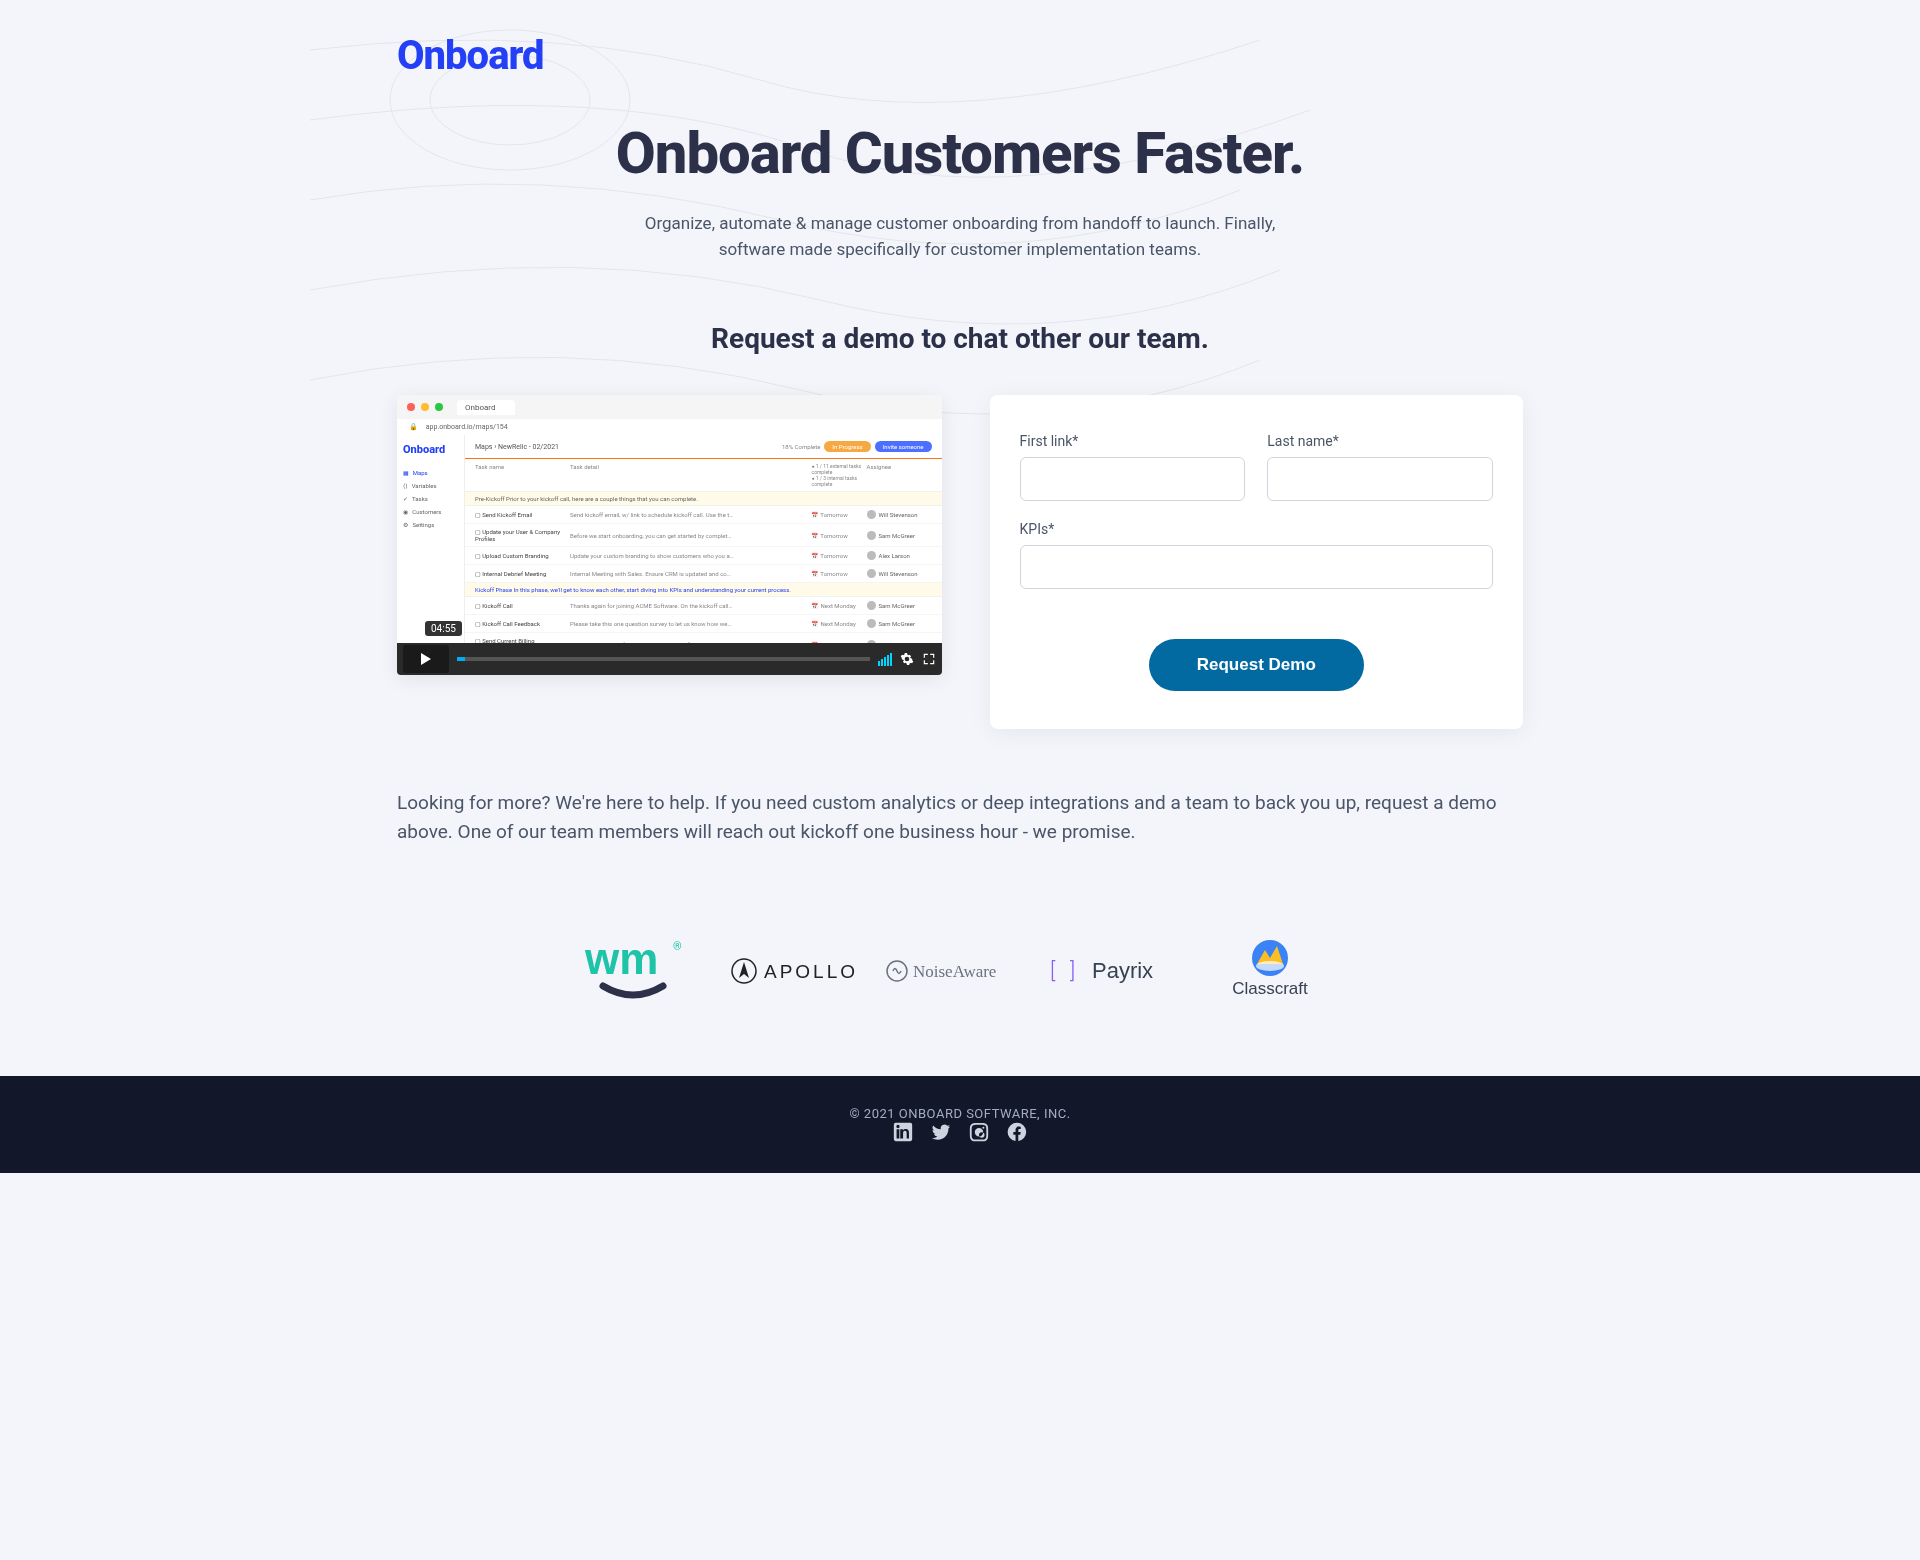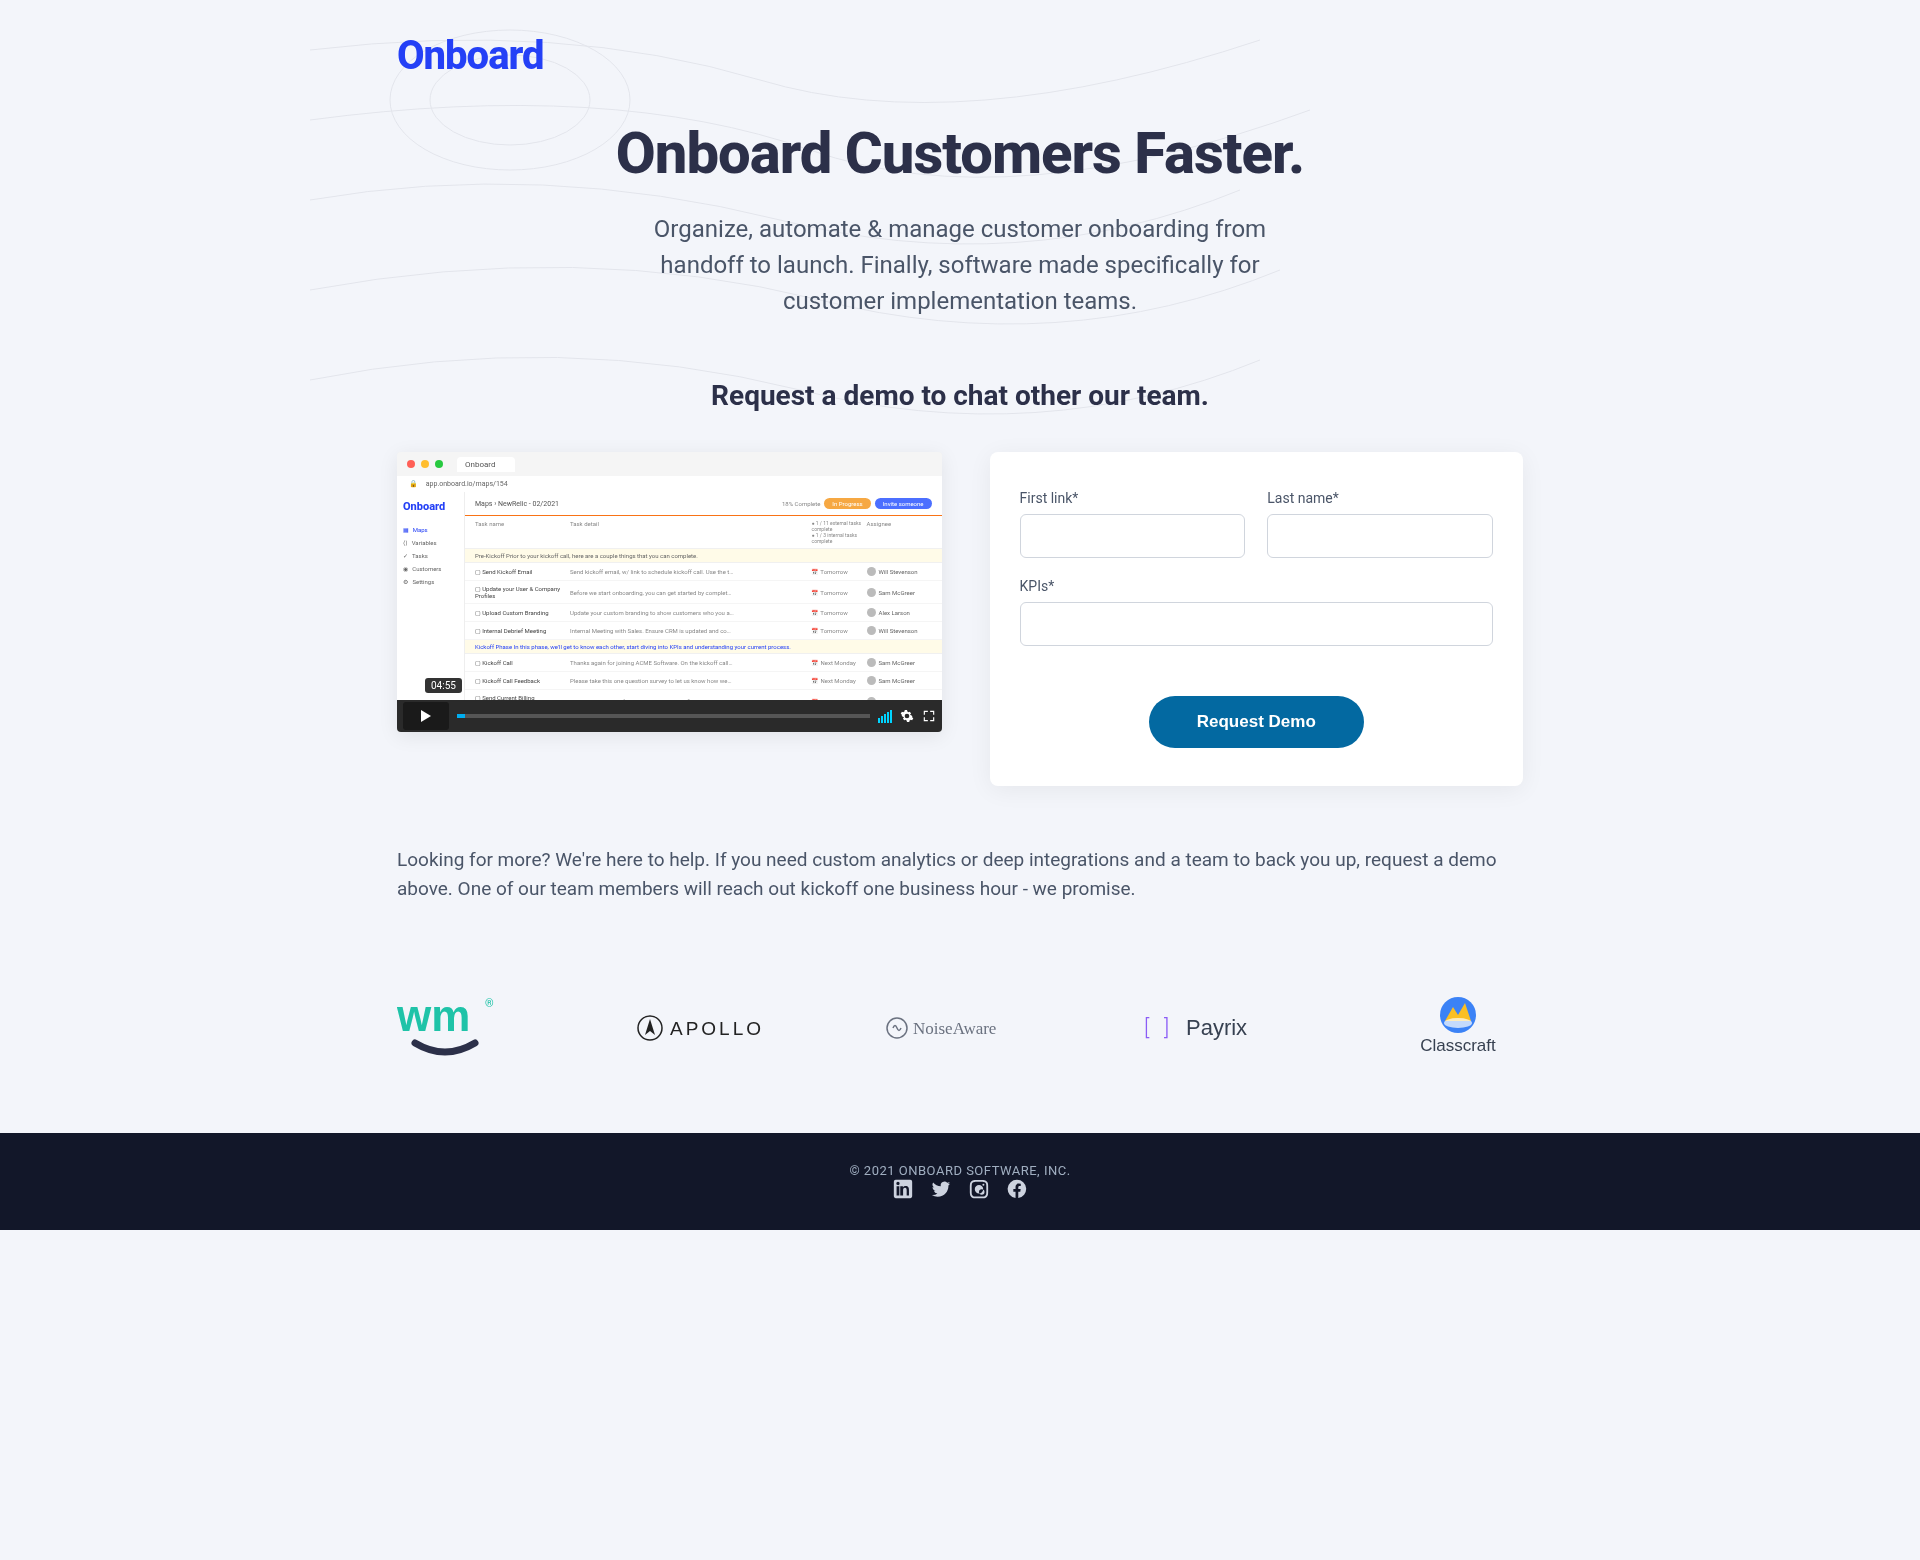--- a/index.html
+++ b/index.html
@@ -41,21 +41,21 @@
   padding-bottom: 40px;
 }
 .hero h1 {
   font-size: 58px;
   font-weight: 800;
   color: #2c3049;
   letter-spacing: -1px;
   margin-bottom: 24px;
 }
 .hero p.sub {
-  font-size: 24px;
+  font-size: 17px;
   color: #4a5568;
   max-width: 700px;
   margin: 0 auto 60px;
   line-height: 1.5;
 }
 .hero h2 {
   font-size: 28px;
   font-weight: 700;
   color: #2c3049;
 }
@@ -261,23 +261,24 @@
   cursor: pointer;
 }
 .help-text {
   font-size: 19px;
   color: #4a5568;
   line-height: 1.5;
   margin-bottom: 70px;
 }
 .logos-row {
   display: flex;
-  justify-content: space-between;
+  justify-content: center;
   align-items: center;
   padding: 20px 0 70px;
+  gap: 25px;
 }
 .client-logo {
   display: flex;
   align-items: center;
   justify-content: center;
 }
 .footer {
   background: #121729;
   color: #a0aec0;
   padding: 30px 0;

